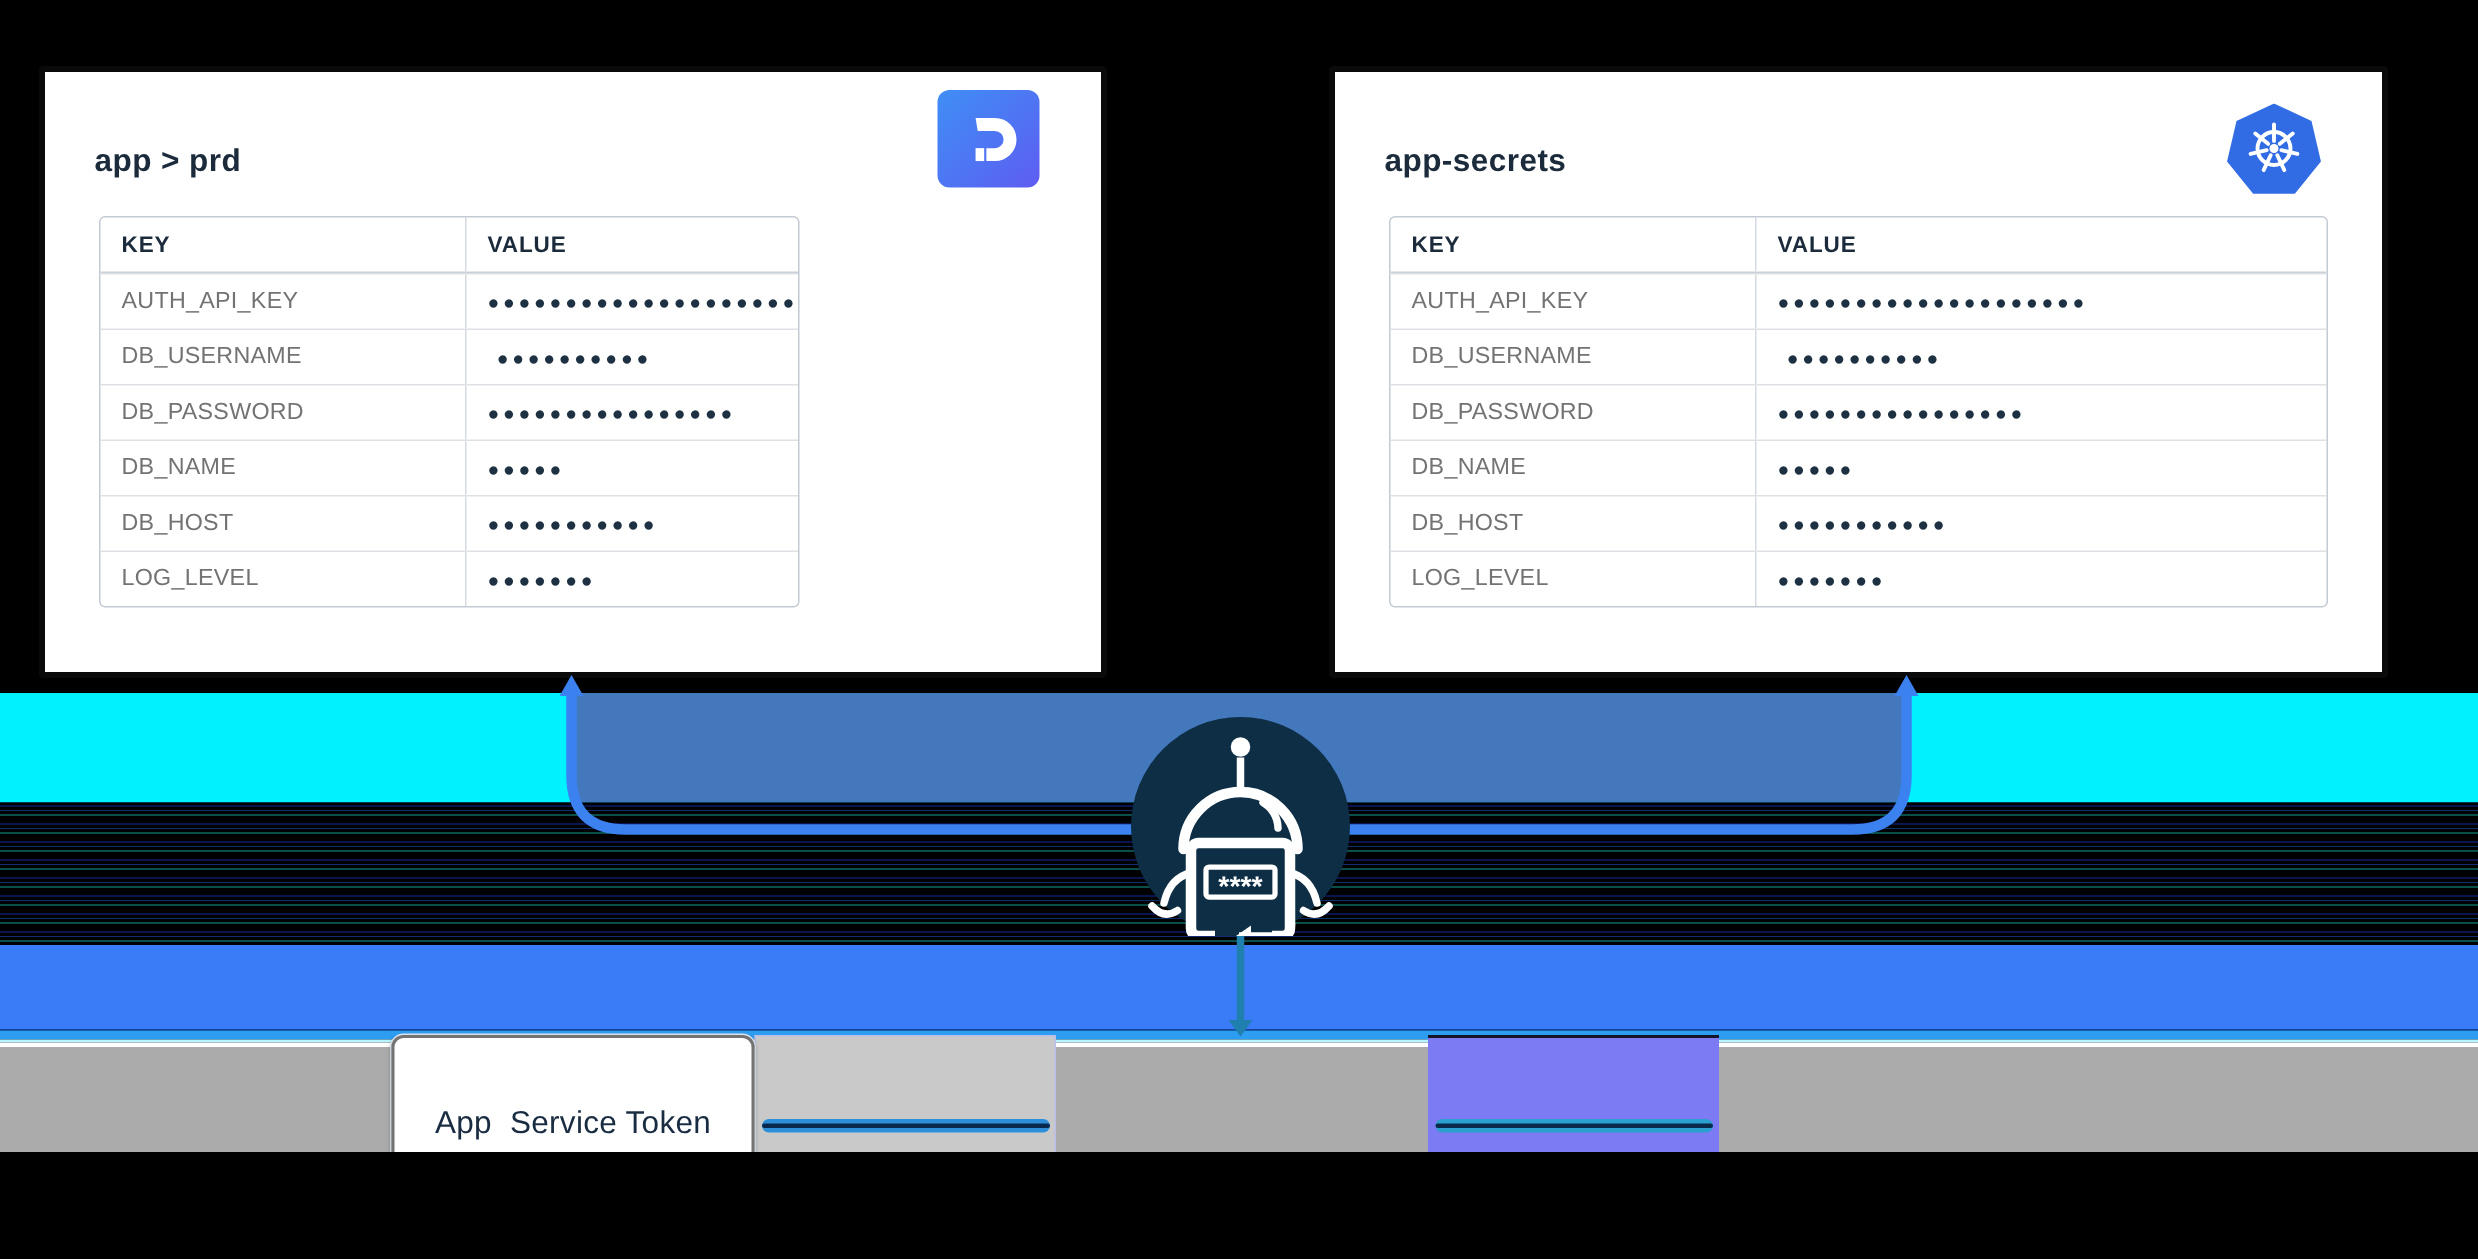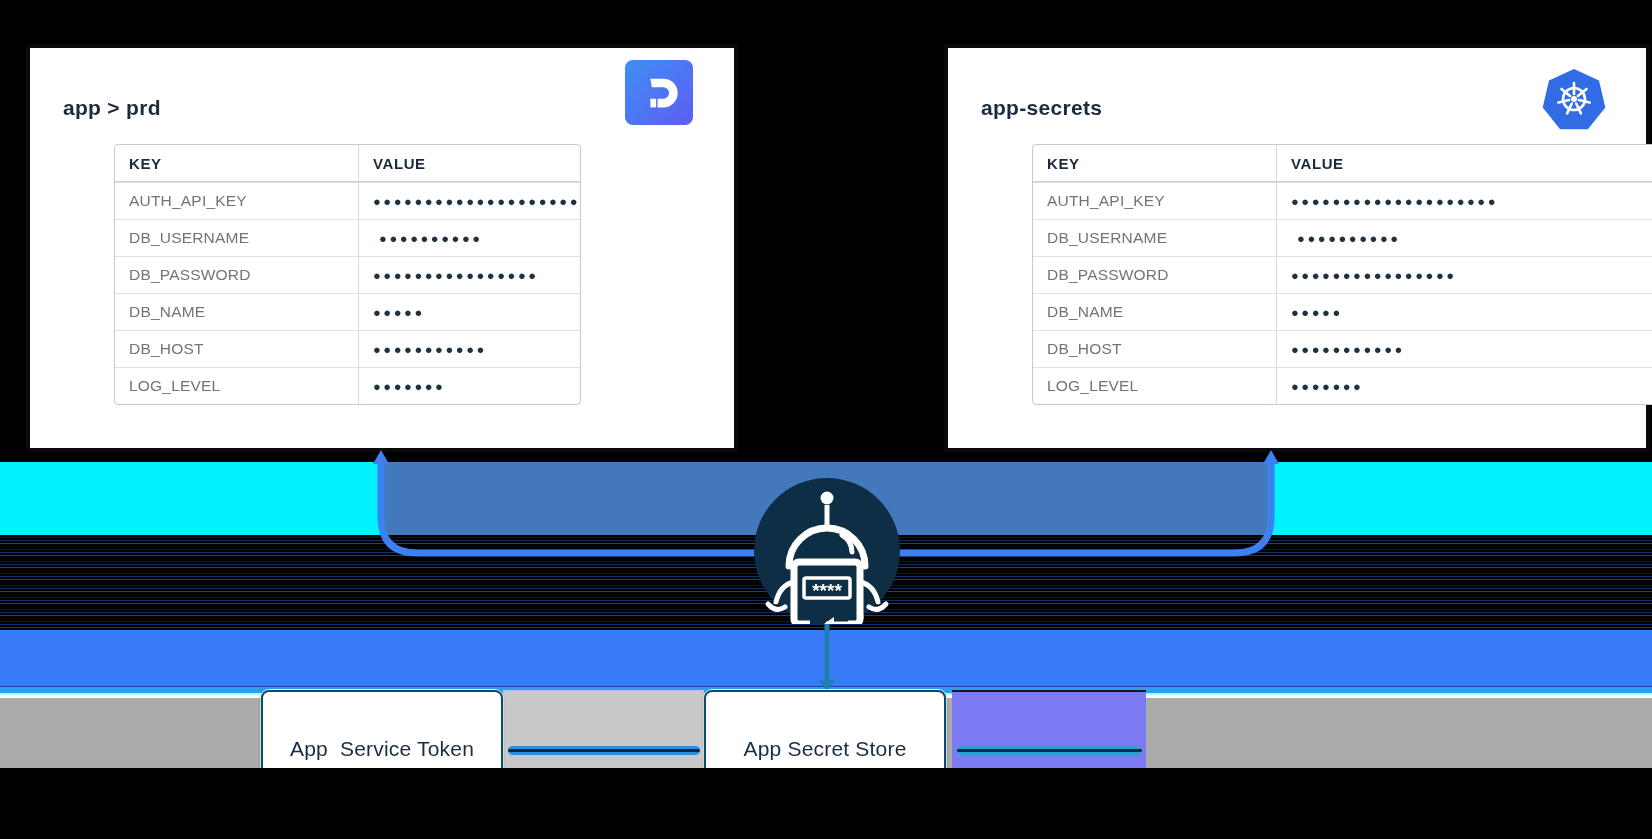--- a/index.html
+++ b/index.html
@@ -19,45 +19,45 @@
   .line-lightblue{top:687px;height:6px;background:#2d9df2;}
   .line-cyanish{top:693px;height:2px;background:#b8f4fe;}
   .line-white{top:695px;height:3px;background:#ffffff;}
   .band-gray{top:698px;height:112px;background:#ababab;}
   .band-bottom-white{top:810px;height:29px;background:#ffffff;}
 
   
   .card{position:absolute;top:44px;height:408px;background:#fff;border:4px solid #0a0a0a;
         border-radius:3px;box-sizing:border-box;}
   .card-left{left:26px;width:712px;}
-  .card-right{left:944px;width:706px;}
+  .card-right{left:886px;width:706px;}
   .card-title{position:absolute;left:33px;top:48px;font-size:21px;font-weight:bold;
         color:#1b2b3c;letter-spacing:.3px;white-space:pre;}
   .logo{position:absolute;}
   .logo-doppler{left:595px;top:12px;width:68px;height:65px;border-radius:8px;
         background:linear-gradient(135deg,#3f8ef5 0%,#4f74f3 55%,#5f5cf2 100%);
         display:flex;align-items:center;justify-content:center;}
   .logo-k8s{left:594px;top:21px;width:64px;height:62px;}
 
   .sec-table{position:absolute;left:36px;top:96px;border:1px solid #c3cad3;border-radius:4px;
-        overflow:hidden;background:#fff;margin-left:48px;}
+        overflow:hidden;background:#fff;}
   .t-row{display:flex;height:36px;align-items:center;border-top:1px solid #dde1e6;}
   .t-row.t-head{border-top:none;border-bottom:1px solid #c9d0d8;}
   .t-key{width:244px;box-sizing:border-box;padding-left:14px;border-right:1px solid #d6dbe2;
         height:36px;display:flex;align-items:center;font-size:15.5px;color:#737373;letter-spacing:.2px;}
   .t-val{flex:1;padding-left:14px;display:flex;align-items:center;height:36px;}
   .t-head .t-key,.t-head .t-val{font-weight:bold;font-size:15px;color:#1b2b3c;letter-spacing:.6px;}
   .masked{font-size:13px;letter-spacing:2.5px;color:#1e3142;white-space:pre;}
 
   
   #connector-layer{position:absolute;left:0;top:0;width:1652px;height:839px;pointer-events:none;}
   .robot{position:absolute;left:754px;top:478px;width:146px;height:146px;}
 
   
-  .node{position:absolute;top:690px;height:118px;background:#fff;border:2px solid #0c4a6e;
+  .node{position:absolute;top:690px;height:118px;background:#fff;border:2px solid #737373;
         border-radius:8px;box-sizing:border-box;display:flex;align-items:center;justify-content:center;
         box-shadow:0 1px 3px rgba(0,0,0,.35),0 0 0 1px #eef6ff;}
   .node-label{font-size:21px;font-weight:500;color:#1a2c42;letter-spacing:.2px;white-space:pre;}
   .node-1{left:261px;width:242px;}
   .node-2{left:704px;width:242px;}
   .node-3{left:1149px;width:244px;}
   .block{position:absolute;top:690px;height:118px;box-sizing:border-box;}
   .block-silver{left:503px;width:201px;background:#c9c9c9;border:1px solid #b9bfe8;}
   .block-purple{left:952px;width:194px;background:#7d7bf3;border-top:2px solid #15152a;}
   .flow-line{position:absolute;top:746px;height:9px;border-radius:5px;}
@@ -236,17 +236,14 @@
   <div class="flow-line flow-line-1">
       <div class="core"></div>
     </div>
   <div class="flow-line flow-line-2">
       <div class="core"></div>
     </div>
 
   <div class="node node-1">
     <span class="node-label">App  Service Token</span>
   </div>
-  <div class="node node-2">
-    <span class="node-label">App Secret Store</span>
-  </div>
 
 </div>
 
 </body></html>

